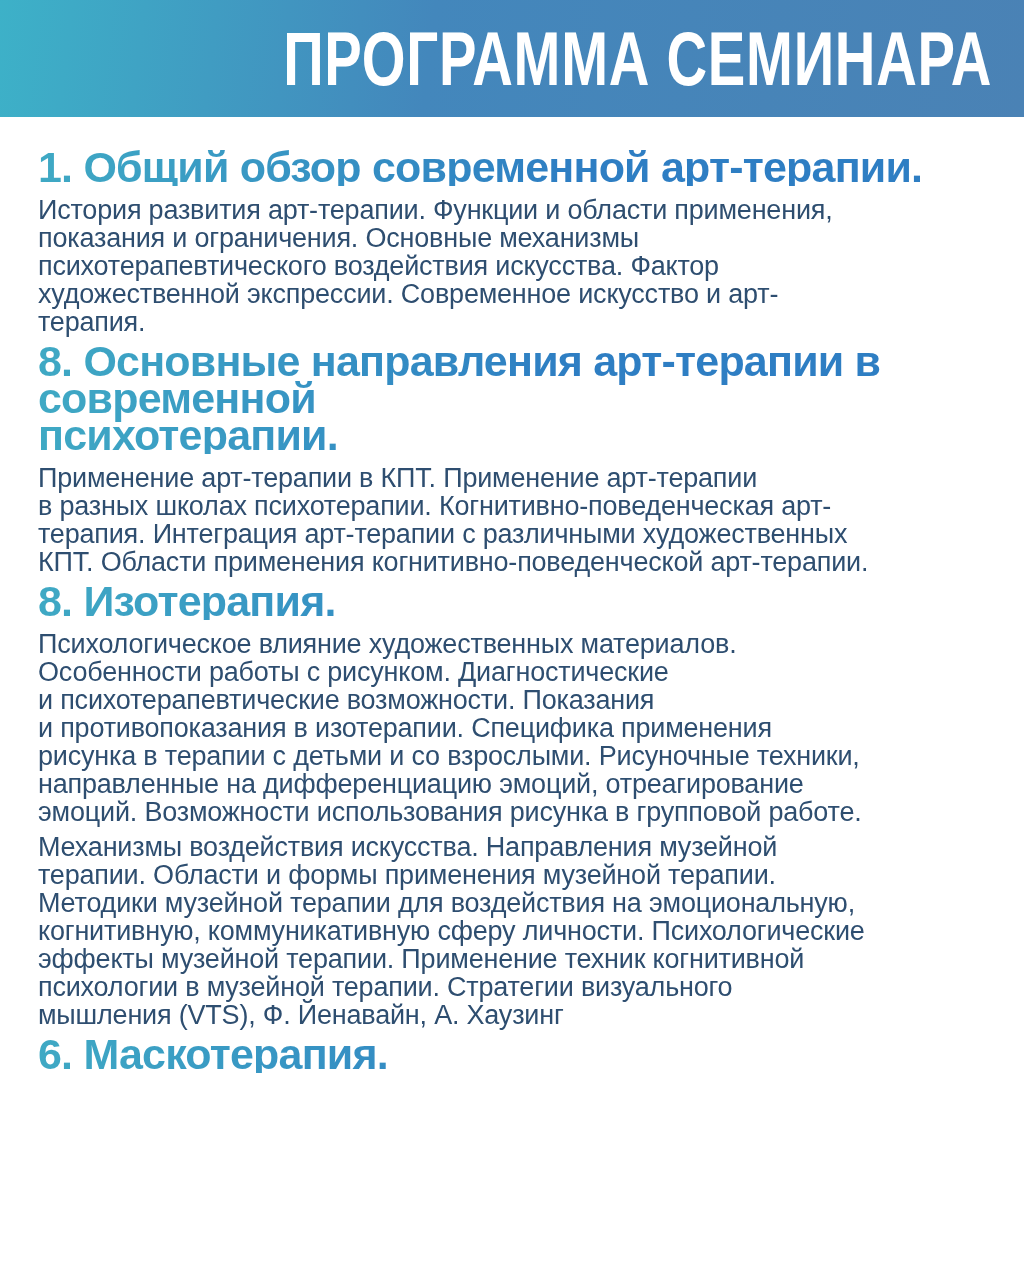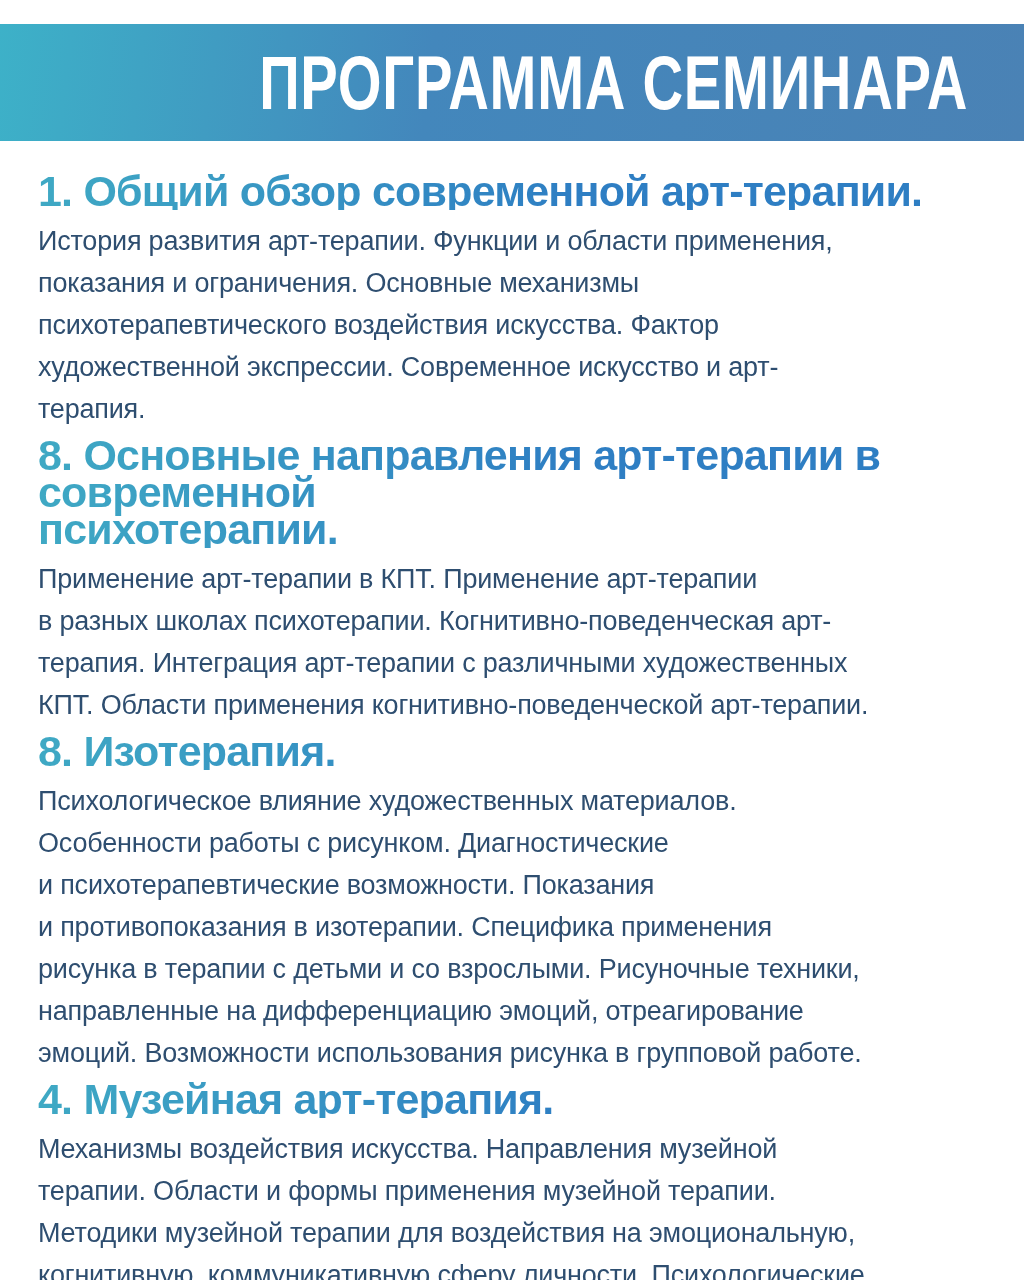--- a/index.html
+++ b/index.html
@@ -24,22 +24,21 @@
   
   .banner {
     height: 117px;
     background: linear-gradient(97deg,
       var(--banner-teal, #3db1c8) 0%,
       var(--banner-mid,  #4387bc) 42%,
       var(--banner-blue, #4a82b5) 100%);
     display: flex;
     align-items: center;
     justify-content: flex-end;
-    padding-right: 56px;
-    margin-top: 24px;
+    padding-right: 32px;
   }
 
   .banner-title {
     color: var(--title-color, #ffffff);
     font-weight: 700;
     font-size: 76px;
     letter-spacing: 1px;
     white-space: nowrap;
     transform: scaleX(0.74);
     transform-origin: 100% 50%;
@@ -66,21 +65,21 @@
         var(--heading-teal, #3fa9c4) 0%,
         var(--heading-blue, #2e7ec3) 55%);
       -webkit-background-clip: text;
       background-clip: text;
       color: transparent;
     }
   }
 
   .section-body {
     font-size: 27px;
-    line-height: 42px;
+    line-height: 28px;
     letter-spacing: -0.2px;
     color: var(--body-text, #2e4e70);
     white-space: pre-line;
     margin-bottom: 7px;
   }
 </style>
 </head>
 <body>
 
 <div class="page">
@@ -114,21 +113,20 @@
       <p class="section-body">Психологическое влияние художественных материалов.
 Особенности работы с рисунком. Диагностические
 и психотерапевтические возможности. Показания
 и противопоказания в изотерапии. Специфика применения
 рисунка в терапии с детьми и со взрослыми. Рисуночные техники,
 направленные на дифференциацию эмоций, отреагирование
 эмоций. Возможности использования рисунка в групповой работе.</p>
     </section>
 
     <section class="prog-section">
-      <h2 class="section-heading">4. Музейная арт-терапия.</h2>
       <p class="section-body">Механизмы воздействия искусства. Направления музейной
 терапии. Области и формы применения музейной терапии.
 Методики музейной терапии для воздействия на эмоциональную,
 когнитивную, коммуникативную сферу личности. Психологические
 эффекты музейной терапии. Применение техник когнитивной
 психологии в музейной терапии.  Стратегии визуального
 мышления (VTS), Ф. Йенавайн, А. Хаузинг</p>
     </section>
 
     <section class="prog-section">

